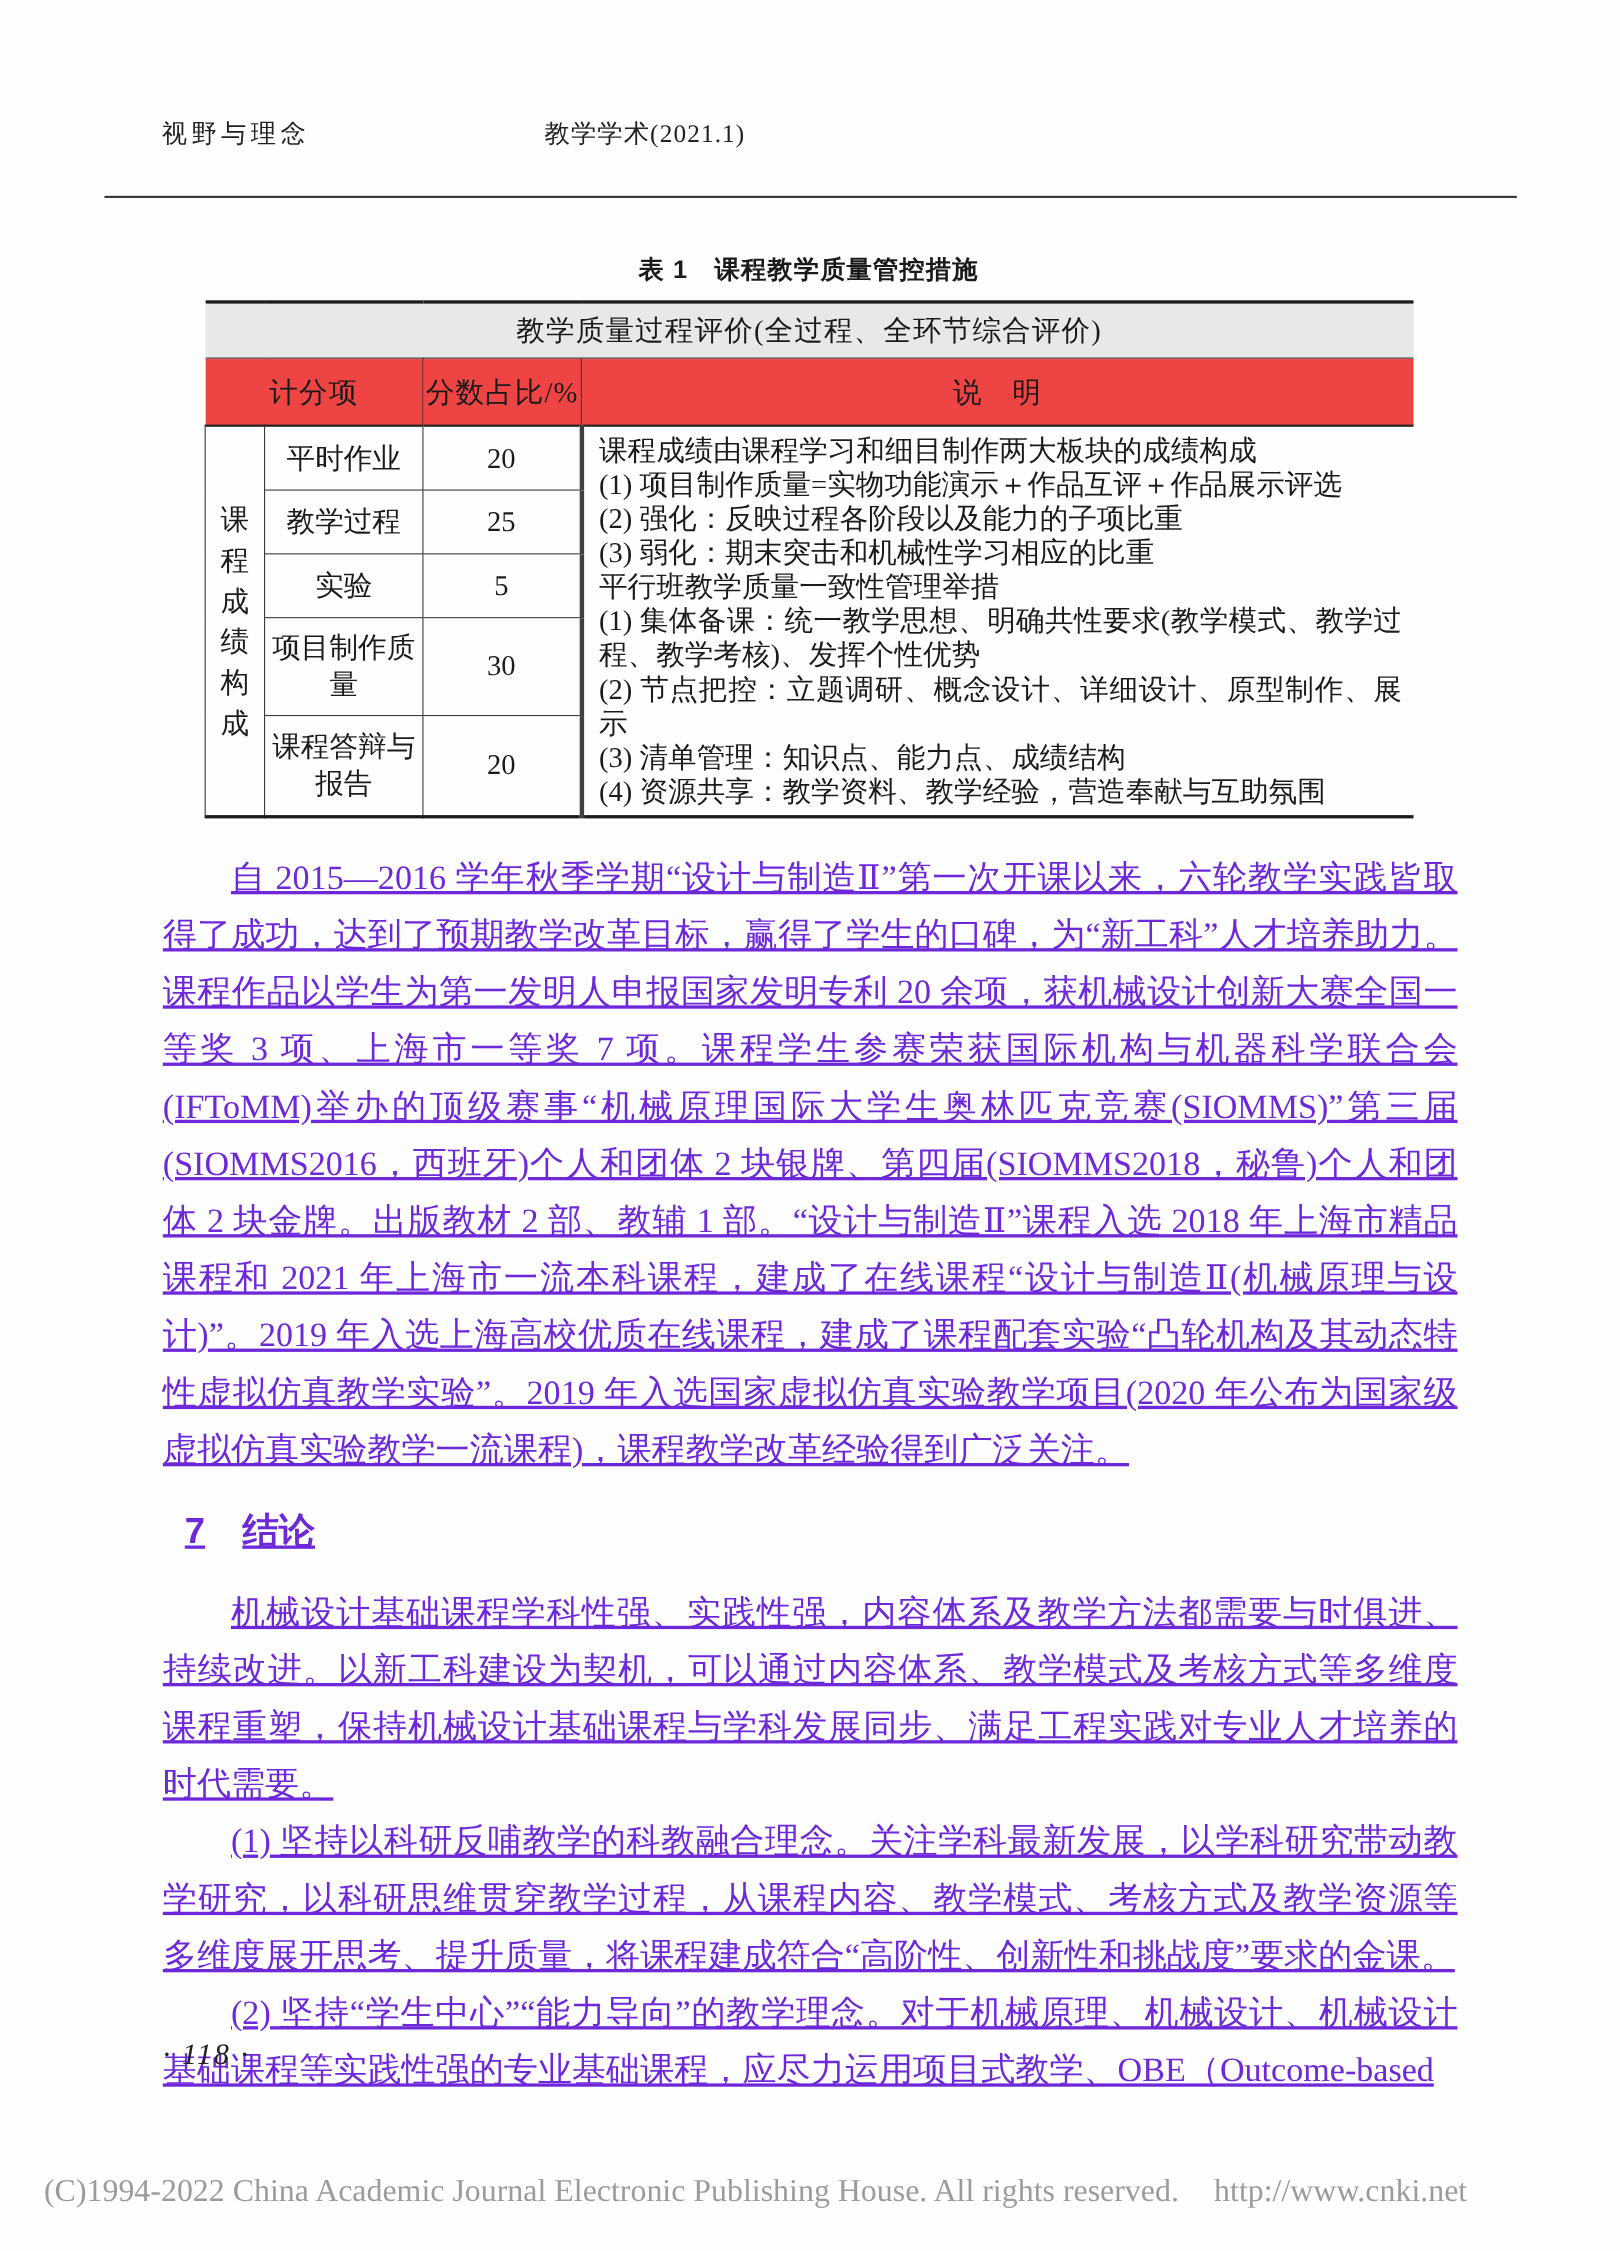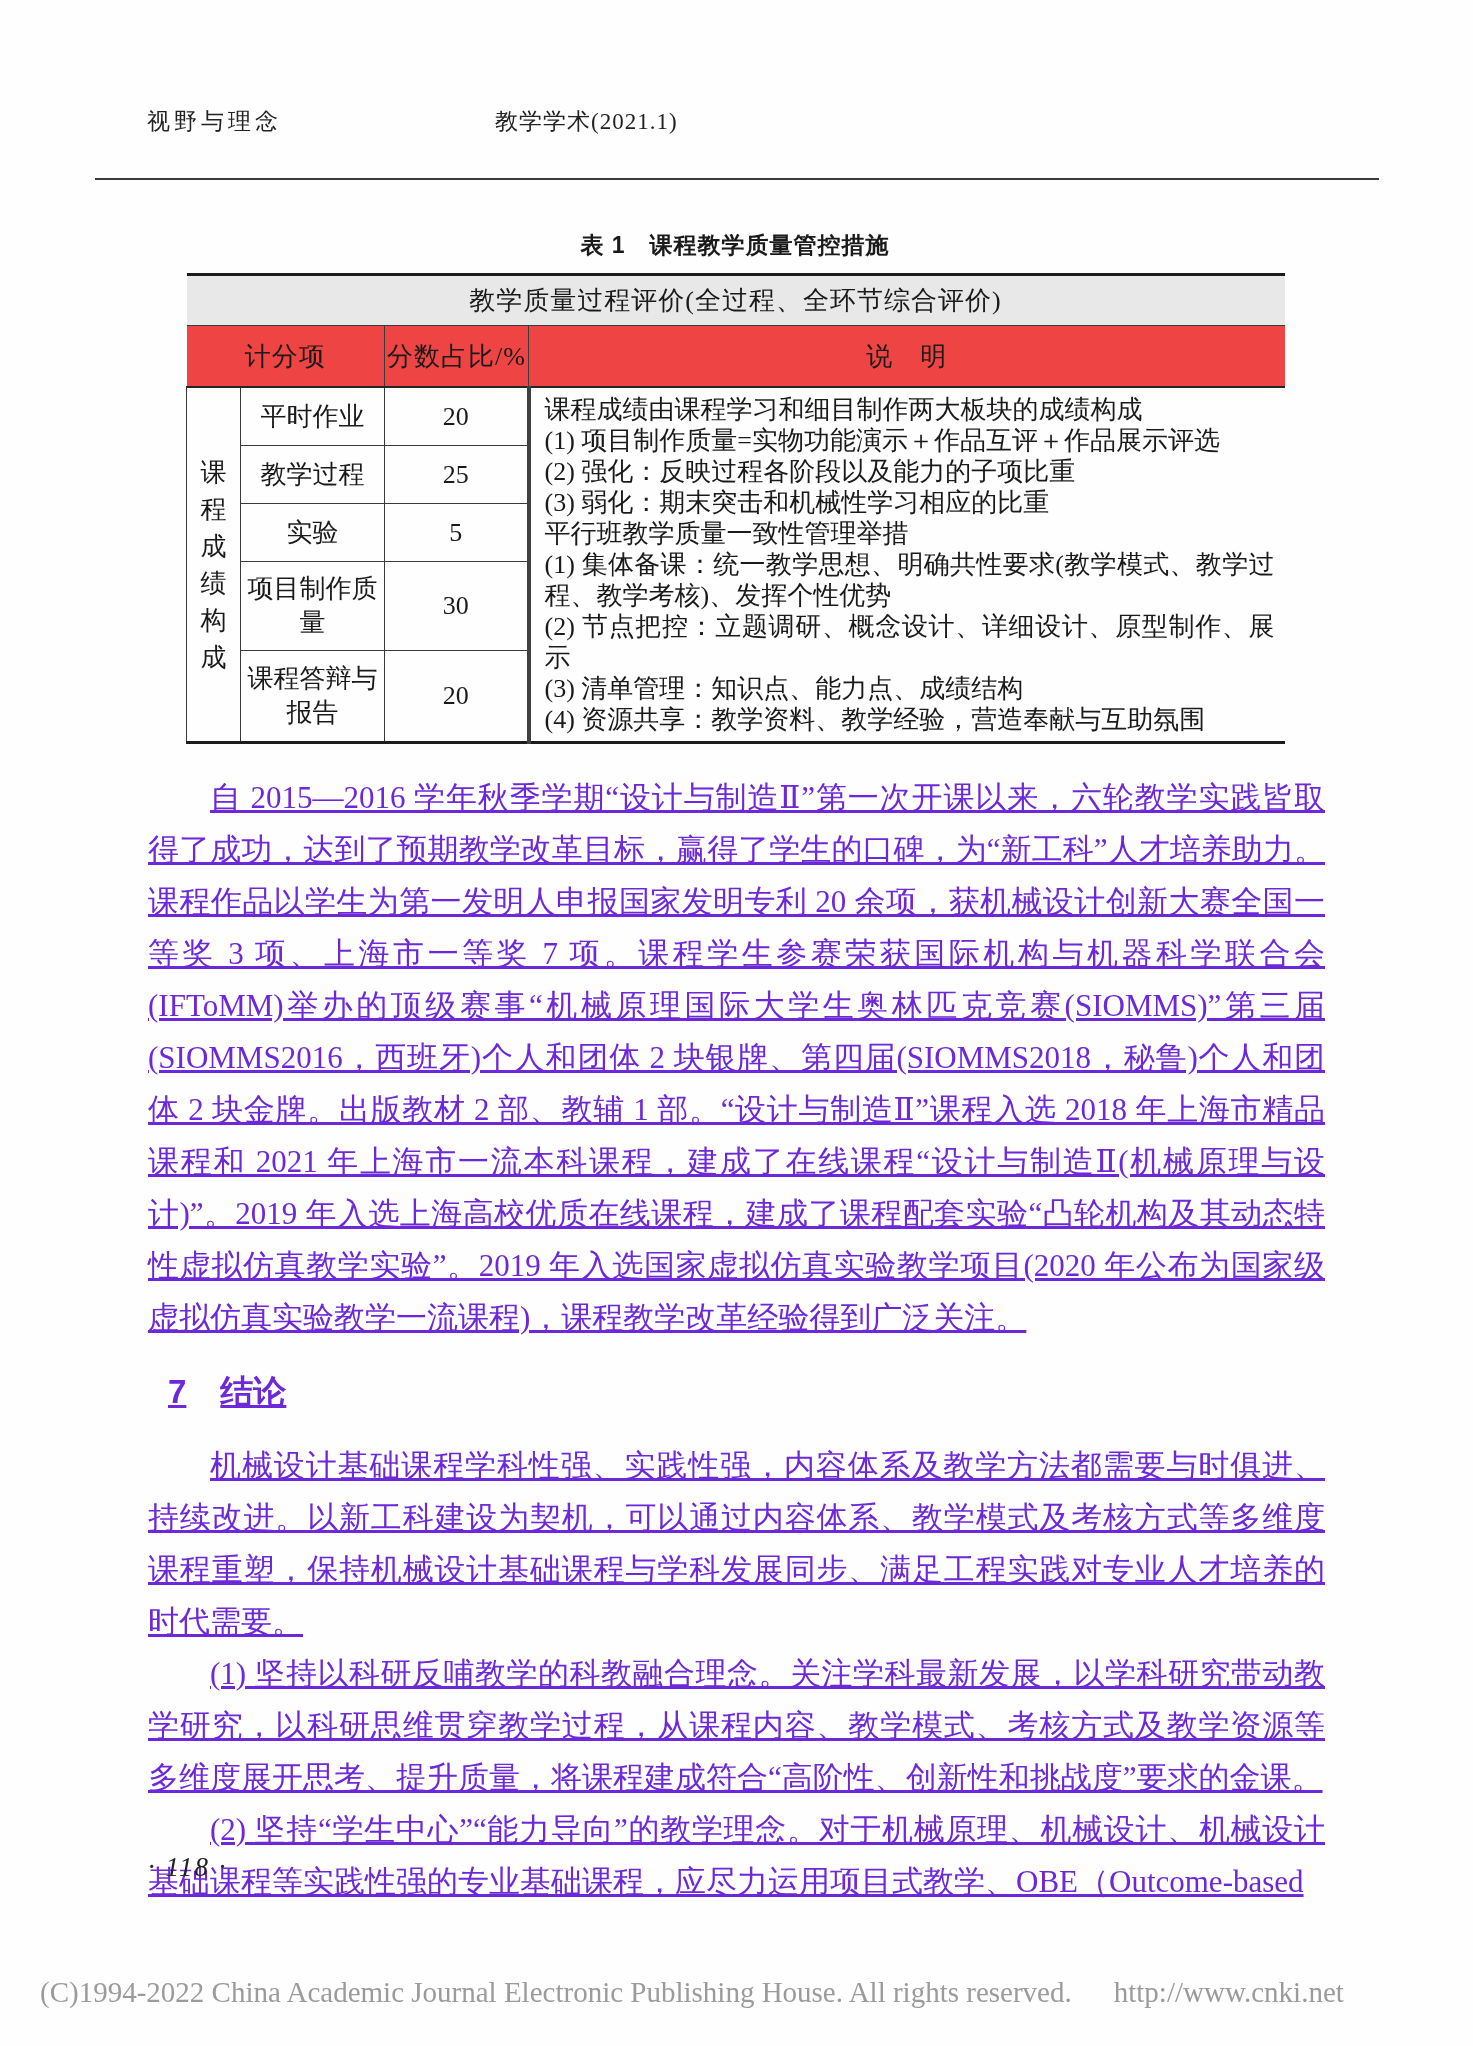--- a/index.html
+++ b/index.html
@@ -87,21 +87,21 @@
   .sec-head .sec-no { margin-right: 34px; }
   
   .page-number {
     position: absolute; left: 148px; top: 1852px;
     font-size: 27px; font-style: italic; color:#222; letter-spacing: 2px;
   }
   .copyright {
     position: absolute; left: 40px; top: 1976px; width: 1400px;
     font-size: 29px; color: #9b9b9b; white-space: nowrap;
   }
-  .copyright .url { margin-left: 42px; }
+  .copyright .url { margin-left: 32px; }
 </style>
 </head>
 <body>
 
 <div class="page">
 
   <div class="runhead-left">视野与理念</div>
   <div class="runhead-center">教学学术(2021.1)</div>
   <div class="head-rule"></div>
 

